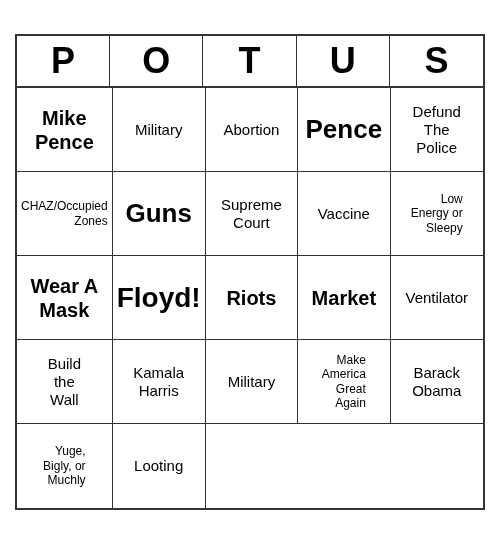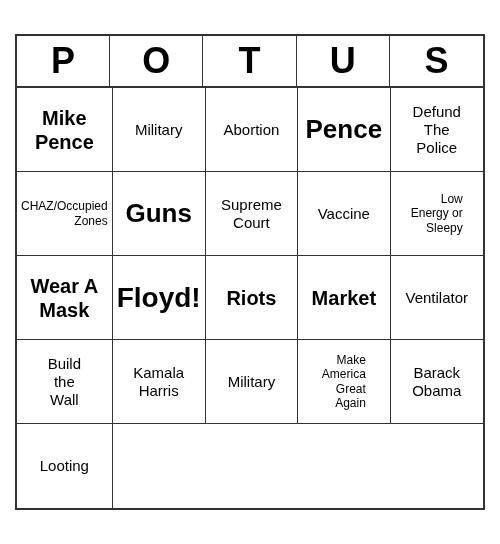--- a/index.html
+++ b/index.html
@@ -99,15 +99,16 @@
       <div class="bingo-cell large-text">Wear A<br>Mask</div>
       <div class="bingo-cell free">Floyd!</div>
       <div class="bingo-cell large-text">Riots</div>
       <div class="bingo-cell large-text">Market</div>
       <div class="bingo-cell ">Ventilator</div>
       <div class="bingo-cell ">Build<br>the<br>Wall</div>
       <div class="bingo-cell ">Kamala<br>Harris</div>
       <div class="bingo-cell ">Military</div>
       <div class="bingo-cell small-text">Make<br>America<br>Great<br>Again</div>
       <div class="bingo-cell ">Barack<br>Obama</div>
+      <div class="bingo-cell small-text">Yuge,<br>Bigly, or<br>Muchly</div>
       <div class="bingo-cell ">Looting</div>
     </div>
 </div>
 
 </body></html>

